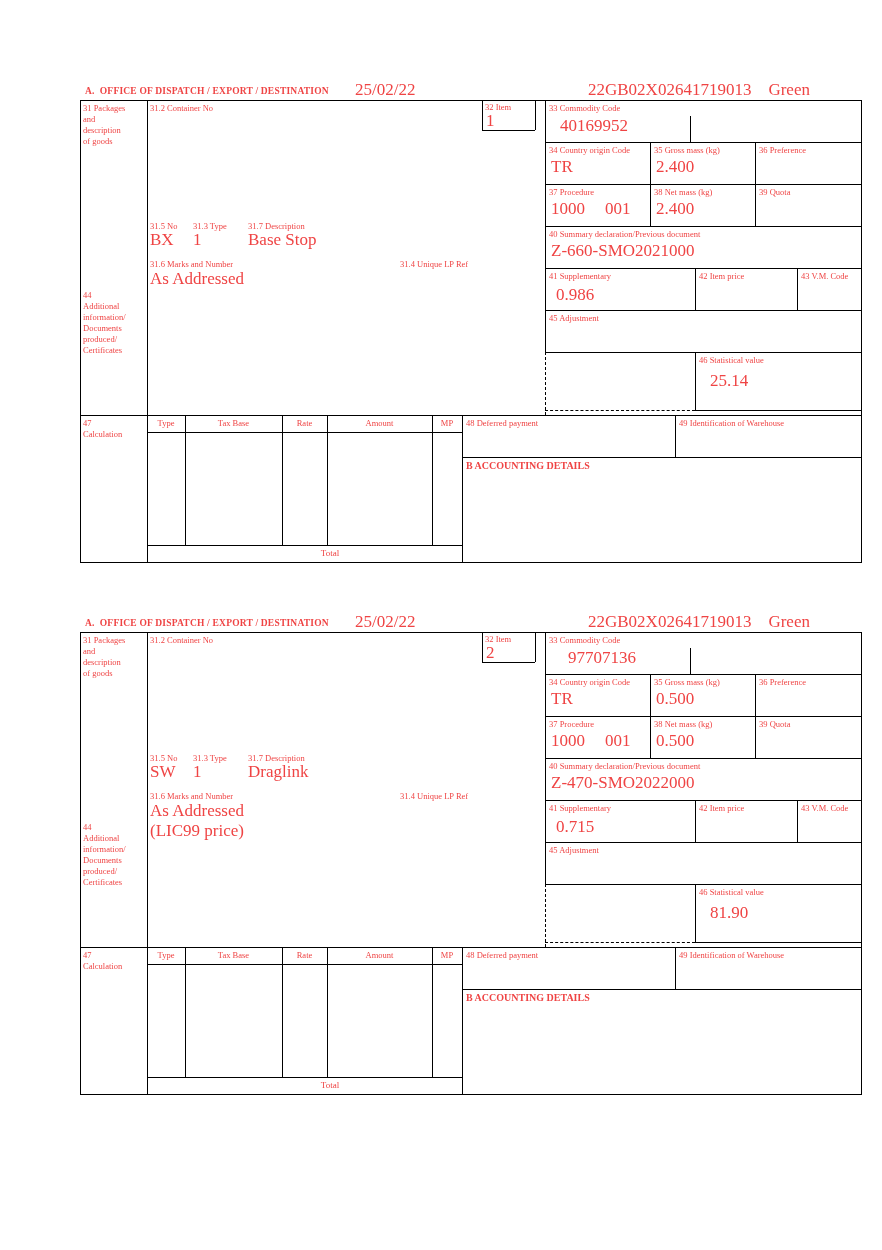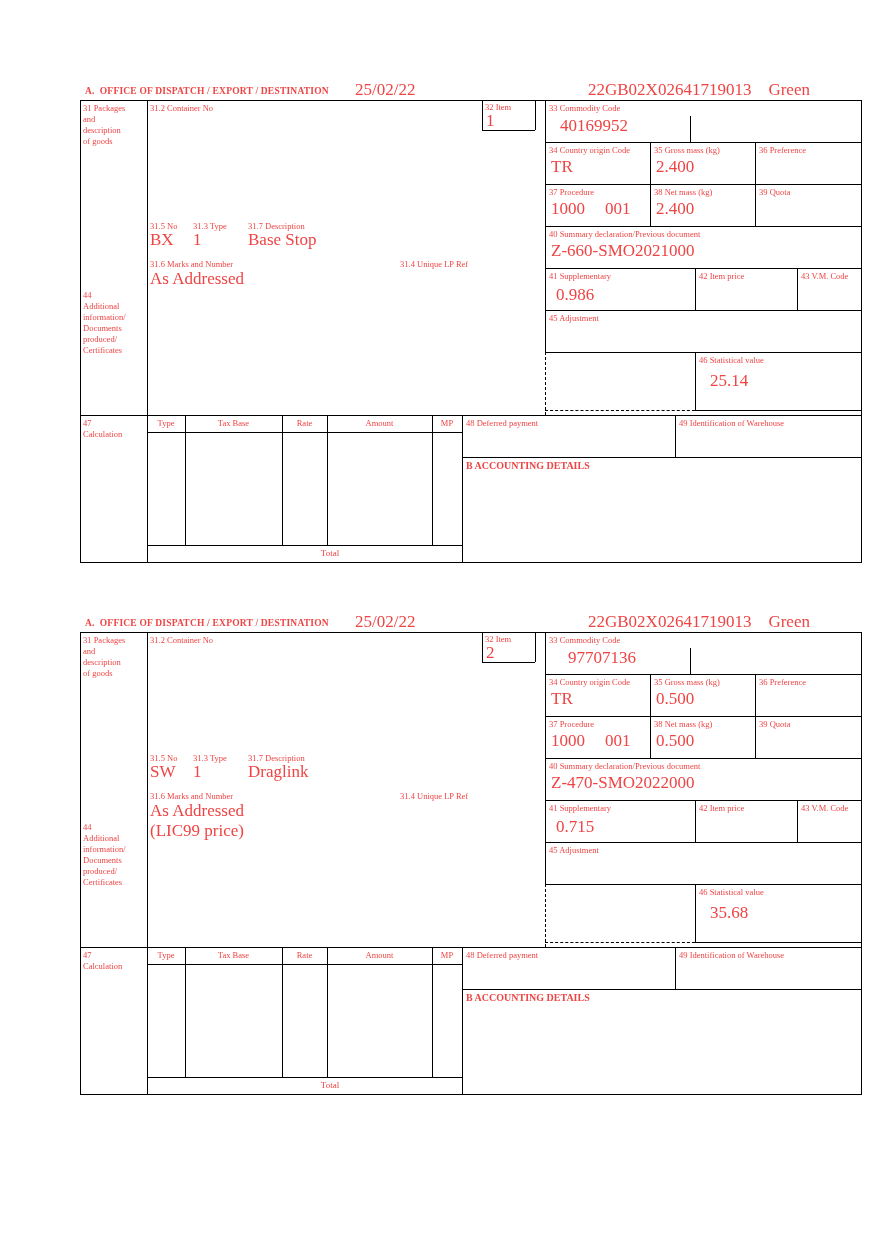--- a/index.html
+++ b/index.html
@@ -163,21 +163,21 @@
       <div class="abs lbl" style="left:721px;top:171px">43 V.M. Code</div>
       <div class="abs lbl" style="left:3px;top:190px;width:62px">44
 Additional
 information/
 Documents
 produced/
 Certificates</div>
       <div class="abs val" style="left:70px;top:190px">(LIC99 price)</div>
       <div class="abs lbl" style="left:469px;top:213px">45 Adjustment</div>
       <div class="abs lbl" style="left:619px;top:255px">46 Statistical value</div>
-      <div class="abs val" style="left:630px;top:272px">35.68</div>
+      <div class="abs val" style="left:630px;top:272px">81.90</div>
       <div class="abs lbl" style="left:3px;top:318px">47
 Calculation</div>
       <div class="abs lbl ctr" style="left:67px;top:318px;width:38px">Type</div>
       <div class="abs lbl ctr" style="left:105px;top:318px;width:97px">Tax Base</div>
       <div class="abs lbl ctr" style="left:202px;top:318px;width:45px">Rate</div>
       <div class="abs lbl ctr" style="left:247px;top:318px;width:105px">Amount</div>
       <div class="abs lbl ctr" style="left:352px;top:318px;width:30px">MP</div>
       <div class="abs lbl" style="left:386px;top:318px">48 Deferred payment</div>
       <div class="abs lbl" style="left:599px;top:318px">49 Identification of Warehouse</div>
       <div class="abs acct" style="left:386px;top:360px">B ACCOUNTING DETAILS</div>

